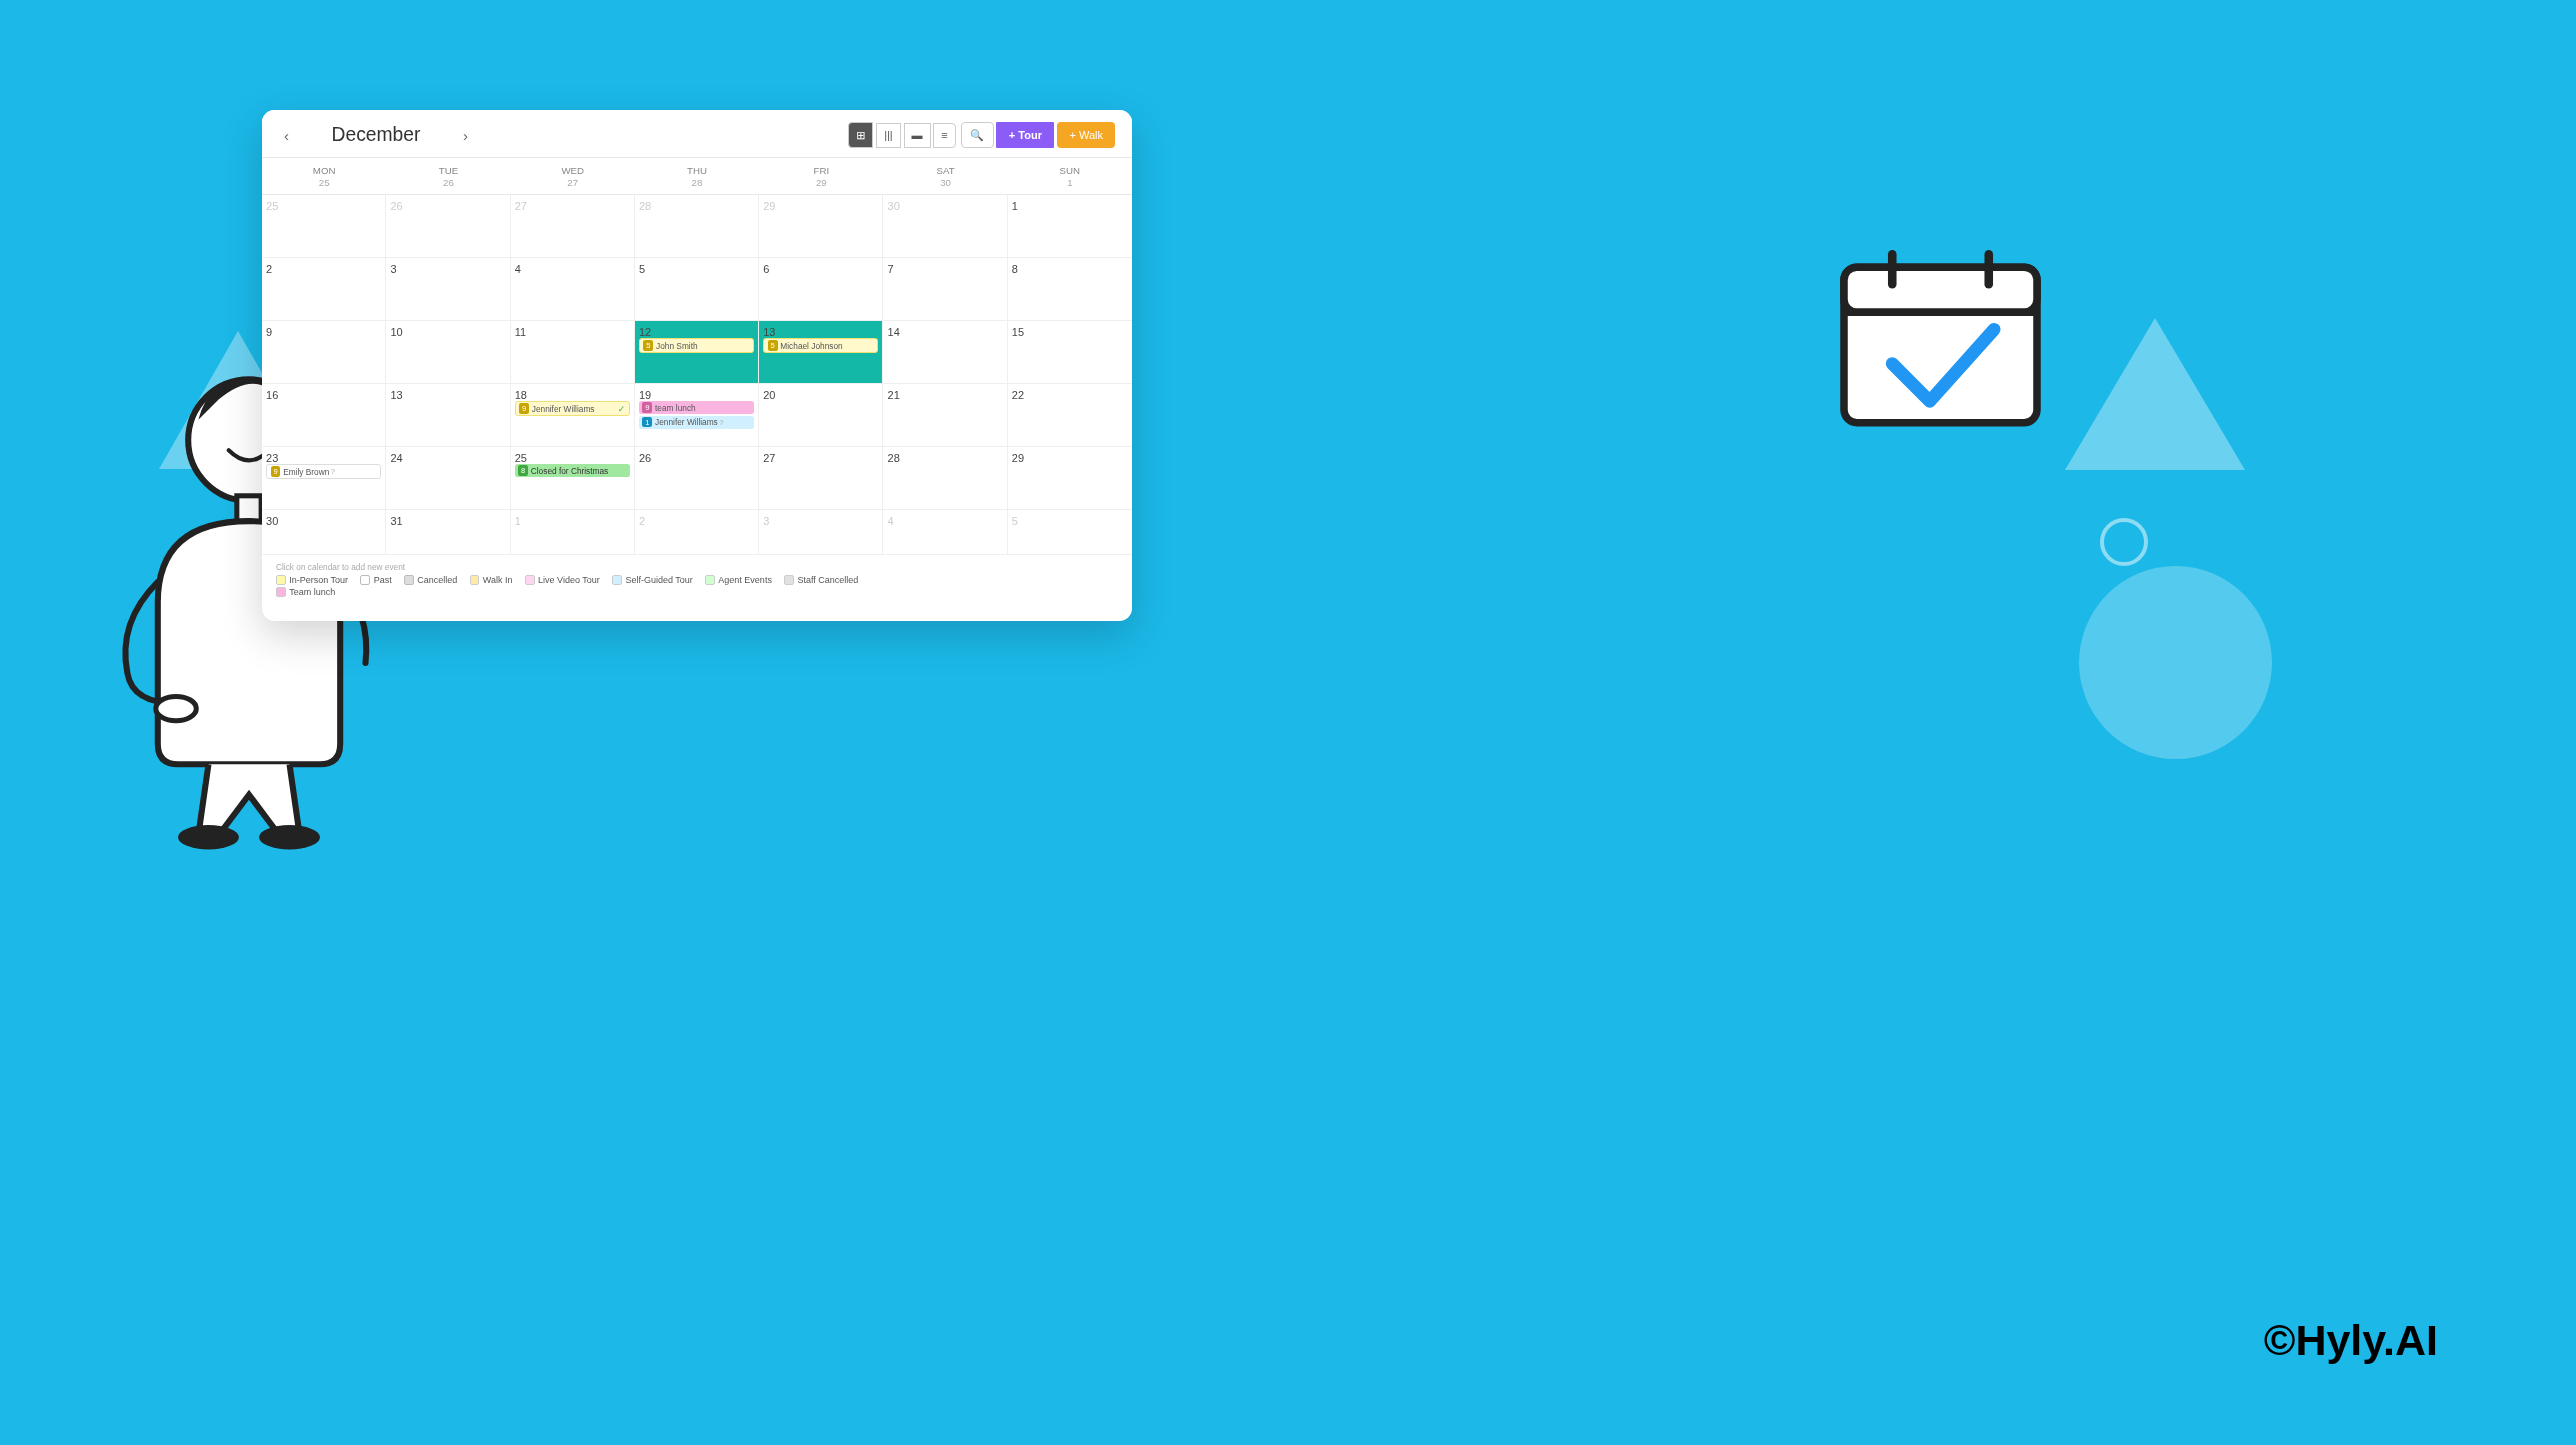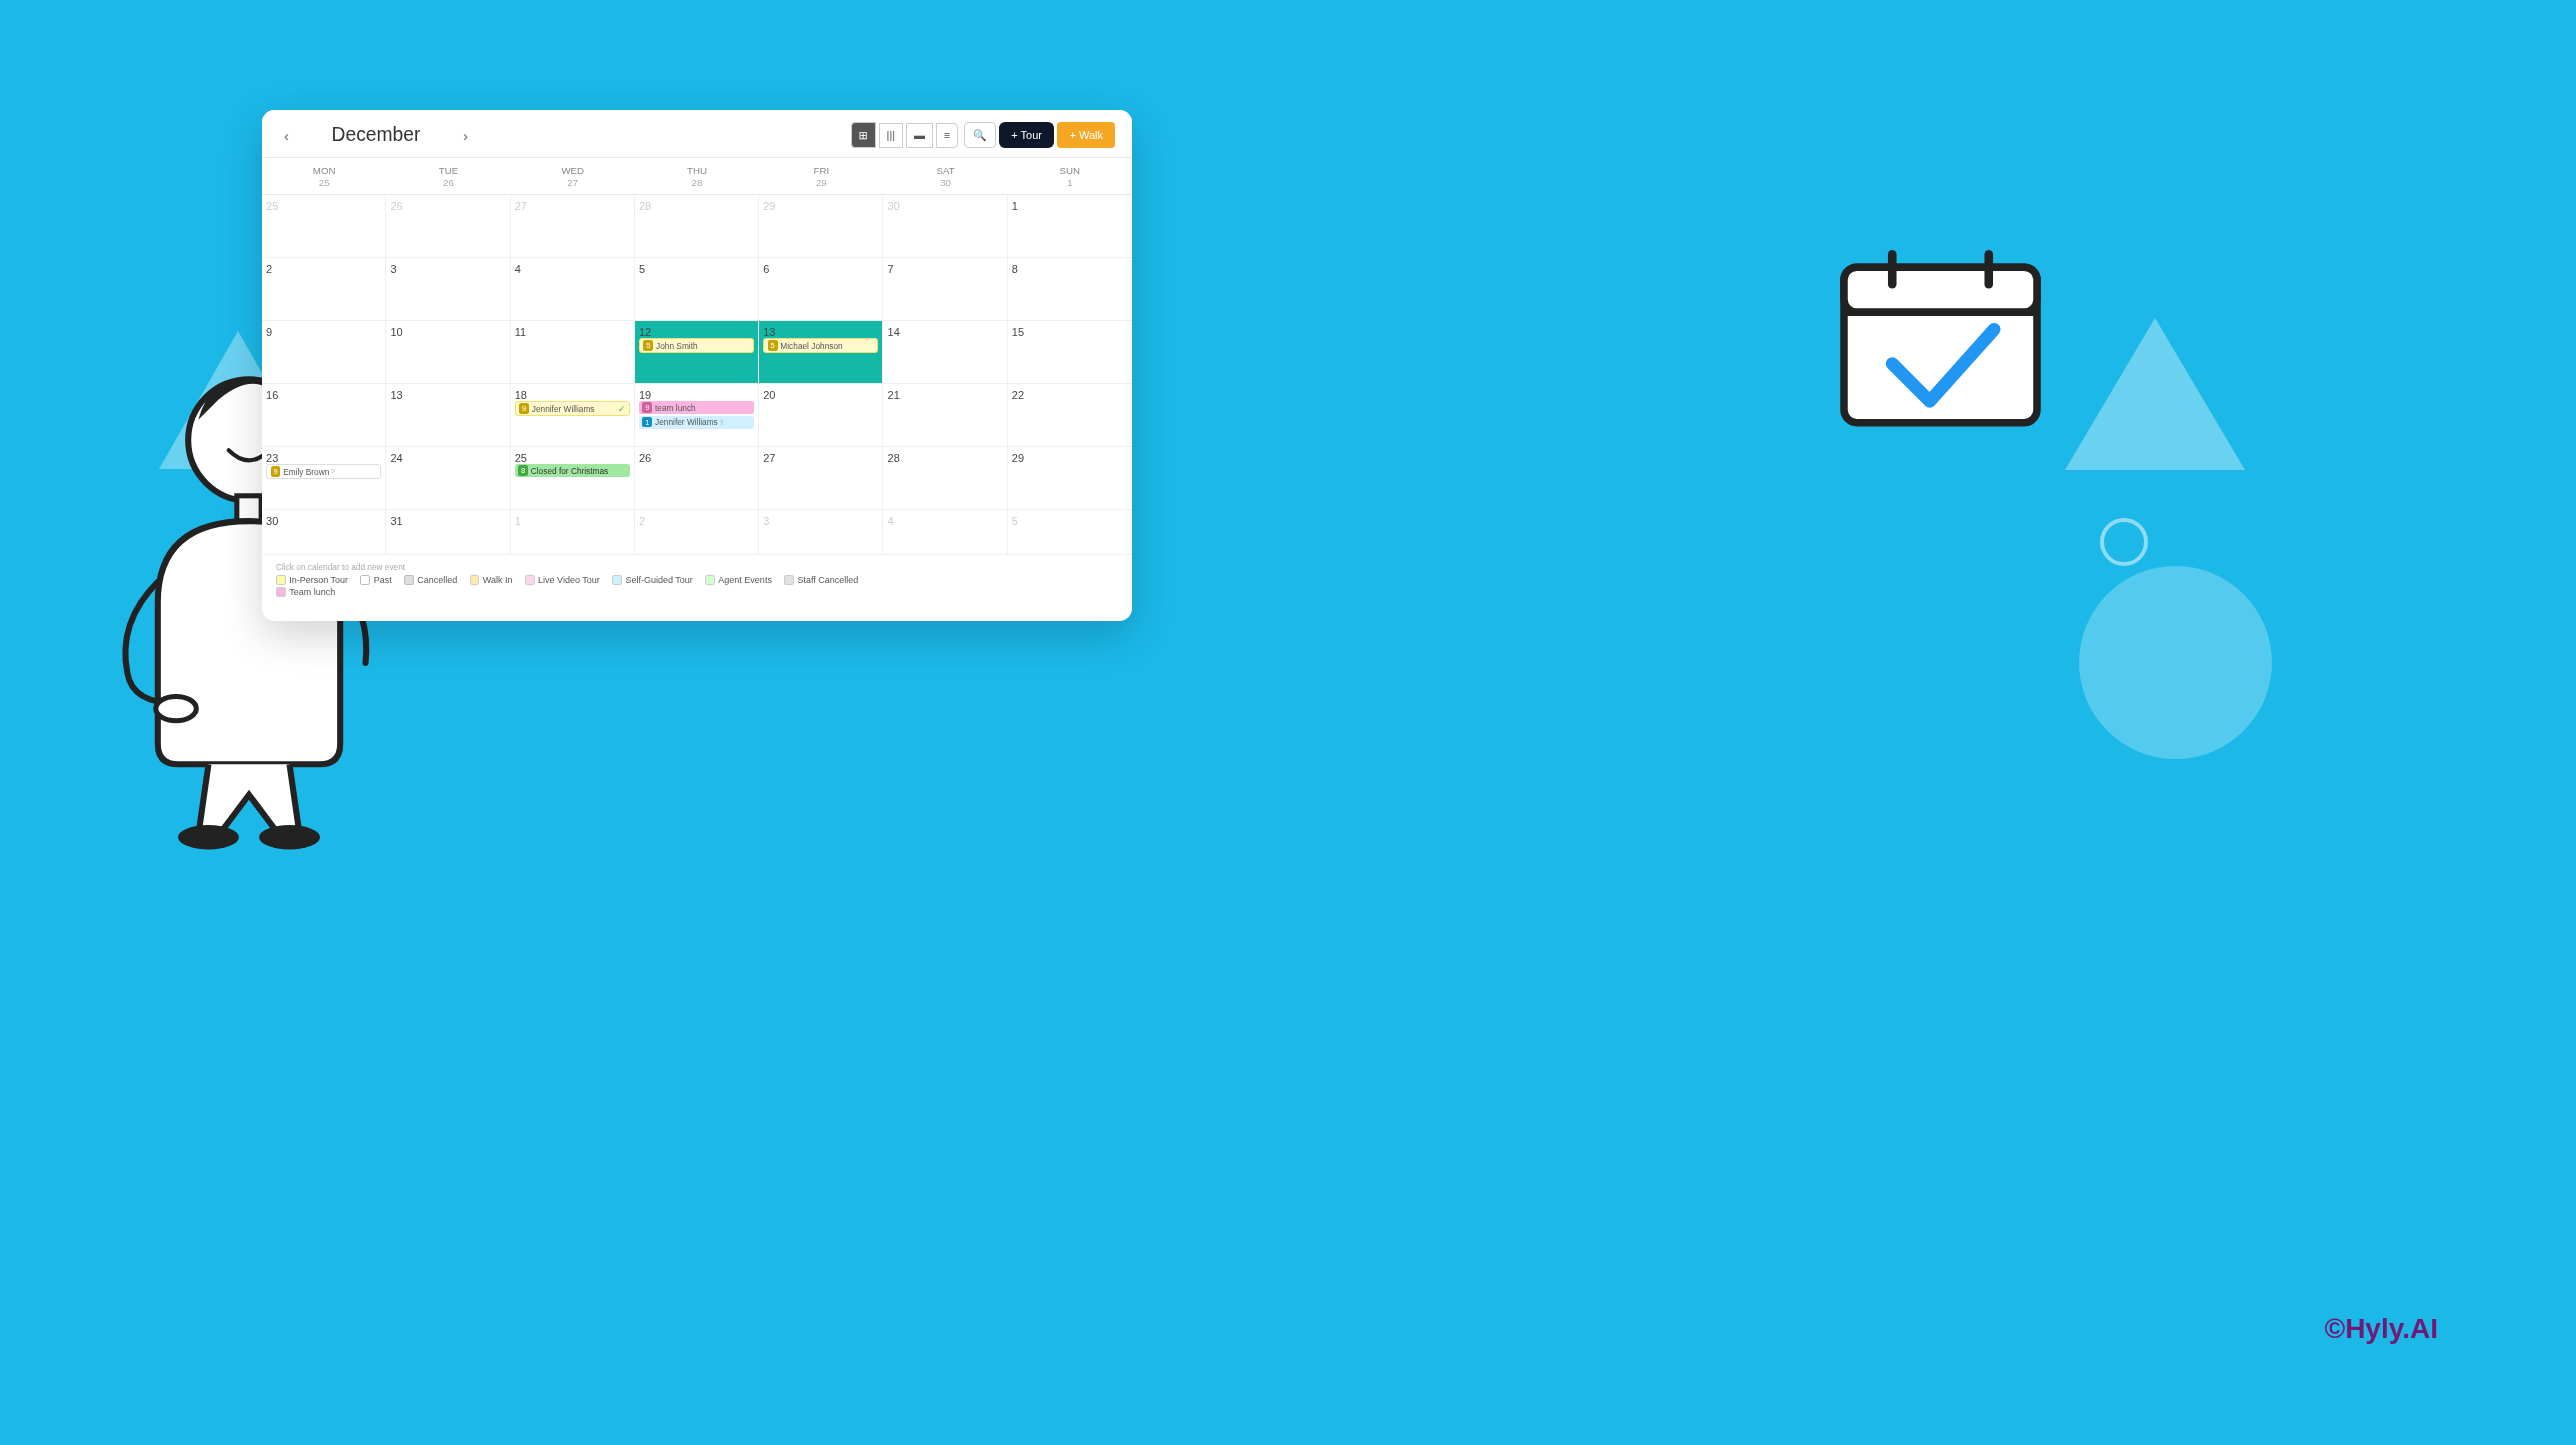--- a/index.html
+++ b/index.html
@@ -54,24 +54,24 @@
       position: absolute;
       right: 304px;
       top: 566px;
       width: 193px;
       height: 193px;
       background: rgba(255,255,255,0.25);
       border-radius: 50%;
     }
     .hyly-credit {
       position: absolute;
-      bottom: 100px;
+      bottom: 80px;
       right: 138px;
-      color: #701a75;
-      font-size: 28px;
+      color: #000000;
+      font-size: 43px;
       font-weight: 600;
     }
 
     
     .calendar-icon-deco {
       position: absolute;
       right: 525px;
       top: 235px;
       width: 221px;
       height: 193px;
@@ -157,28 +157,28 @@
     .toolbar-btn-search {
       padding: 5.5px 8.3px;
       border: 0.7px solid #ccc;
       background: white;
       cursor: pointer;
       border-radius: 4.1px;
       margin-left: 2.8px;
       font-size: 11px;
     }
     .btn-tour {
-      background: #0f172a;
+      background: #8b5cf6;
       color: white;
       border: none;
       padding: 7px 12.4px;
-      border-radius: 6px;
+      border-radius: 1px;
       cursor: pointer;
       font-size: 11px;
-      font-weight: 400;
+      font-weight: 700;
     }
     .btn-walkin {
       background: #f5a623;
       color: white;
       border: none;
       padding: 7px 12.4px;
       border-radius: 4.1px;
       cursor: pointer;
       font-size: 11px;
       font-weight: 500;

